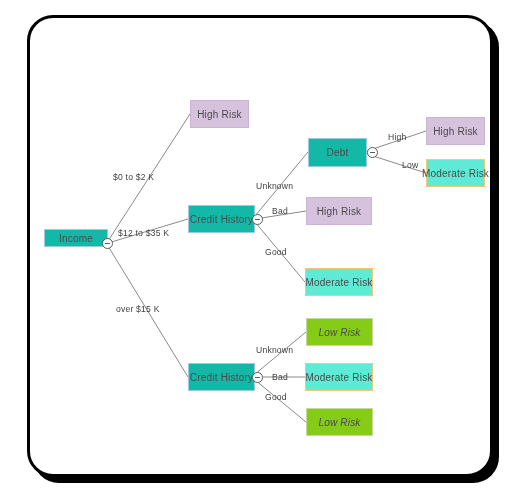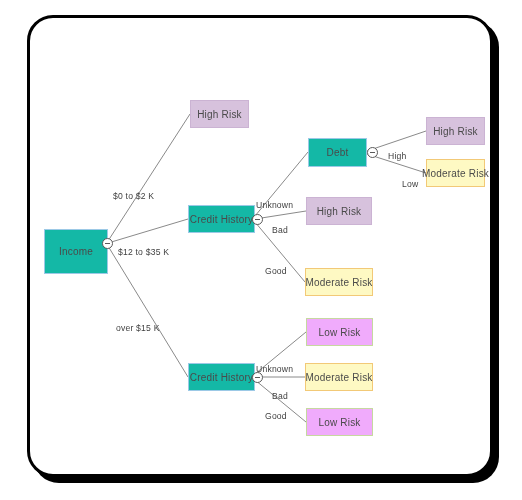--- a/index.html
+++ b/index.html
@@ -55,31 +55,30 @@
     align-items: center;
     justify-content: center;
     font-size: 10px;
     color: #4a4a4a;
     letter-spacing: 0.2px;
     border: 1px solid rgba(0,0,0,0.12);
     white-space: nowrap;
   }
   .node.blue   { background: #14b8a6; border-color: #9cc9e6; }
   .node.purple { background: #d7c2dd; border-color: #cbb3d3; }
-  .node.orange { background: #fef9c3; border-color: #f2c977; }
-  .node.green  { background: #f0abfc; border-color: #c6d89f; }
+  .node.orange { background: #5eead4; border-color: #f2c977; }
+  .node.green  { background: #84cc16; border-color: #c6d89f; font-style: italic; }
 
   .edge-label {
     position: absolute;
     font-size: 8.6px;
     color: #3f3f3f;
     letter-spacing: 0.2px;
     white-space: nowrap;
     background: transparent;
-    margin-top: 19px;
   }
   .toggle {
     position: absolute;
     width: 11px;
     height: 11px;
     border: 1px solid #5a5a5a;
     border-radius: 50%;
     background: #ffffff;
     box-sizing: border-box;
   }
@@ -122,21 +121,21 @@
         <path d="M 367 154 L 426 173"></path>
 
         <path d="M 255 374 L 306 332"></path>
 
         <path d="M 255 377 L 305 377"></path>
 
         <path d="M 255 380 L 306 422"></path>
       </g>
     </svg>
 
-    <div class="node blue" style="left:44px;  top:229px; width:64px; height:45px;">
+    <div class="node blue" style="left:44px;  top:229px; width:64px; height:18px;">
       <span>Income</span>
     </div>
 
     <div class="node purple" style="left:190px; top:100px; width:59px; height:28px;">
       <span>High Risk</span>
     </div>
 
     <div class="node blue" style="left:188px; top:205px; width:67px; height:28px;">
       <span>Credit History</span>
     </div>

